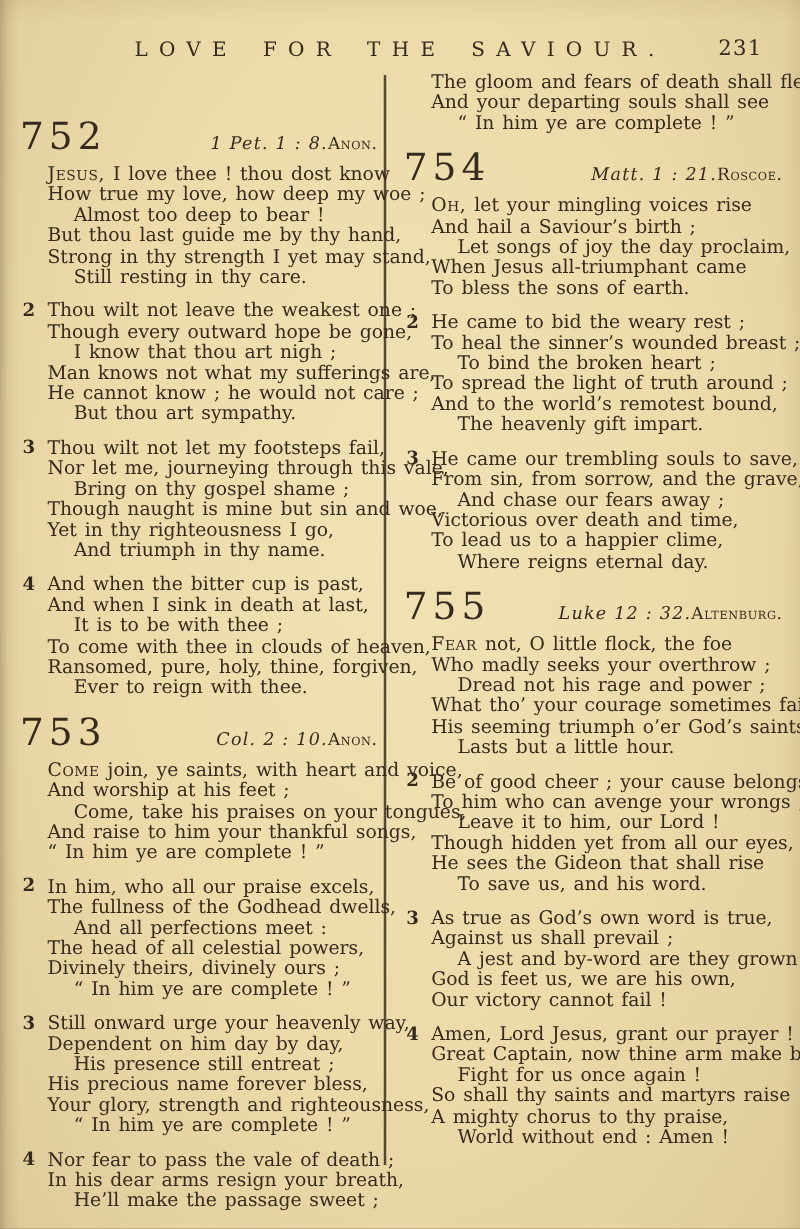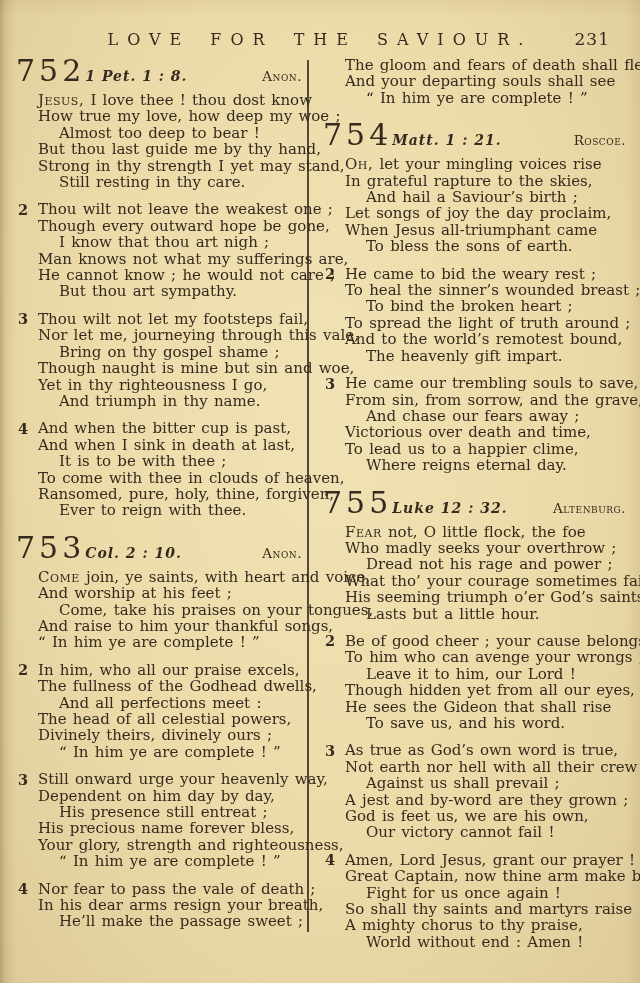--- a/index.html
+++ b/index.html
@@ -21,39 +21,39 @@
     position:absolute; top:30px; left:0; width:100%;
     text-align:center;
     font-size:16px; letter-spacing:9px; word-spacing:6px;
     white-space:nowrap;
   }
   .page-number {
     position:absolute; top:29px; right:30px;
     font-size:17px; letter-spacing:1px;
   }
   .col { position:absolute; top:57px; }
-  .col-left  { left:16px;  width:286px; }
+  .col-left  { left:16px;  width:286px;margin-top:39px; }
   .col-right { left:323px; width:303px; }
   .column-divider {
     position:absolute; left:307px; top:60px; height:872px; width:2px;
     background:rgba(45,35,25,0.8);
   }
   .block { margin:0 0 6px 0; }
   .block + .block { margin-top:15px; }
   .hymn-head {
     display:flex; align-items:baseline;
     margin:0 0 7px 0;
   }
   .hymn-number {
     font-size:30px; line-height:28px; letter-spacing:4px;
     flex:0 0 auto;
   }
   .scripture {
-    flex:1 1 auto; text-align:left;
-    font-style:italic; font-weight:700;
+    flex:1 1 auto; text-align:right;
+    font-style:italic; font-weight:400;
     font-size:14px; letter-spacing:1px;
   }
   .author {
     flex:0 0 auto; text-align:right;
     font-variant:small-caps;
     font-size:13.5px; letter-spacing:0.5px;
   }
   .verse {
     position:relative;
     padding-left:22px;
@@ -187,21 +187,20 @@
       </section>
       <section class="block hymn">
         <div class="hymn-head">
           <span class="hymn-number">754</span>
           <span class="scripture">Matt. 1 : 21.</span>
           <span class="author">Roscoe.</span>
         </div>
         <div class="verse">
           <div class="lines">
             <p class="vline"><span class="lead">Oh,</span> let your mingling voices rise</p>
-            <p class="vline">In grateful rapture to the skies,</p>
             <p class="vline">And hail a Saviour’s birth ;</p>
             <p class="vline">Let songs of joy the day proclaim,</p>
             <p class="vline">When Jesus all-triumphant came</p>
             <p class="vline">To bless the sons of earth.</p>
           </div>
         </div>
         <div class="verse">
           <span class="verse-num">2</span>
           <div class="lines">
             <p class="vline">He came to bid  the weary rest ;</p>
@@ -248,21 +247,20 @@
             <p class="vline">Leave it to him, our Lord !</p>
             <p class="vline">Though hidden yet from all our eyes,</p>
             <p class="vline">He sees the Gideon that shall rise</p>
             <p class="vline">To save us, and his word.</p>
           </div>
         </div>
         <div class="verse">
           <span class="verse-num">3</span>
           <div class="lines">
             <p class="vline">As true as God’s own word is true,</p>
-            <p class="vline">Not earth nor hell with all their crew</p>
             <p class="vline">Against us shall prevail ;</p>
             <p class="vline">A jest and by-word are they grown ;</p>
             <p class="vline">God is feet us, we are his own,</p>
             <p class="vline">Our victory cannot fail !</p>
           </div>
         </div>
         <div class="verse">
           <span class="verse-num">4</span>
           <div class="lines">
             <p class="vline">Amen, Lord Jesus, grant our prayer !</p>

